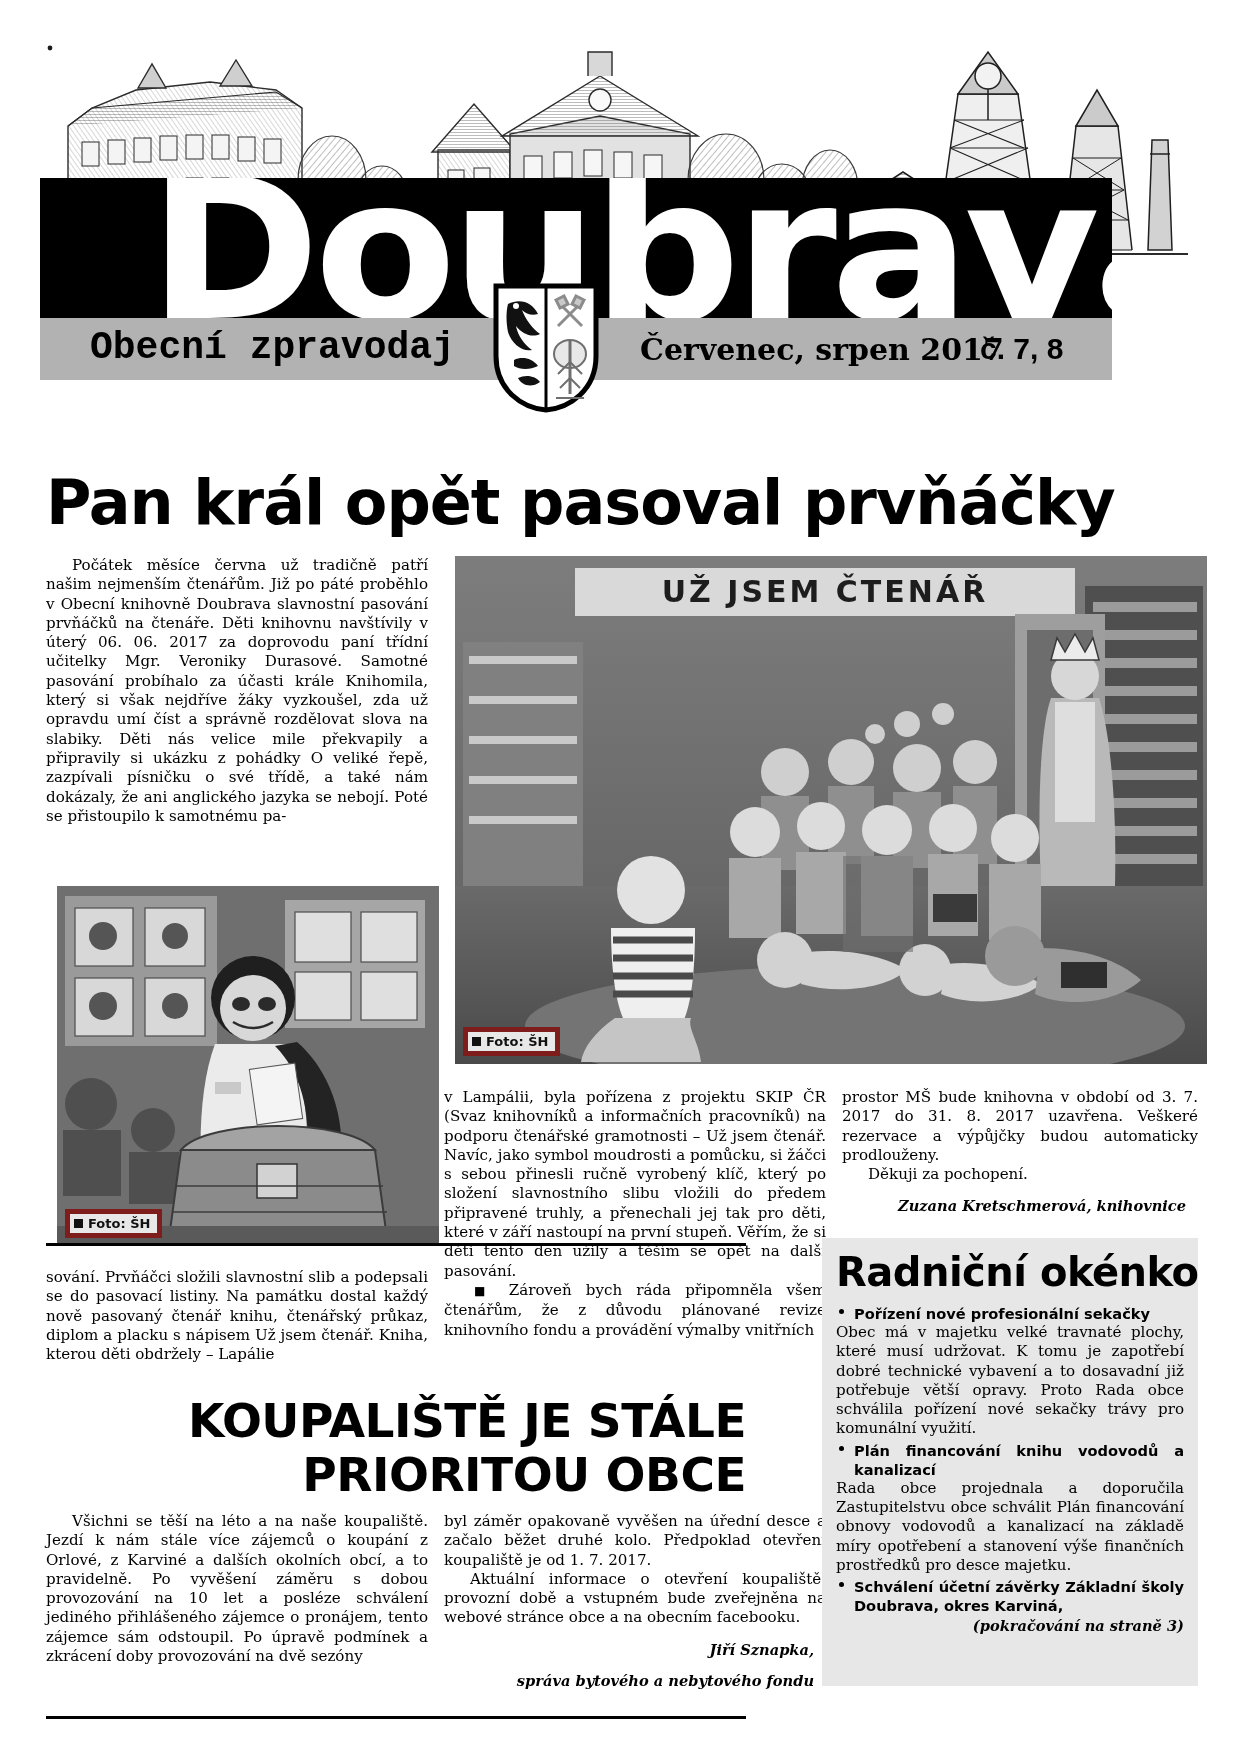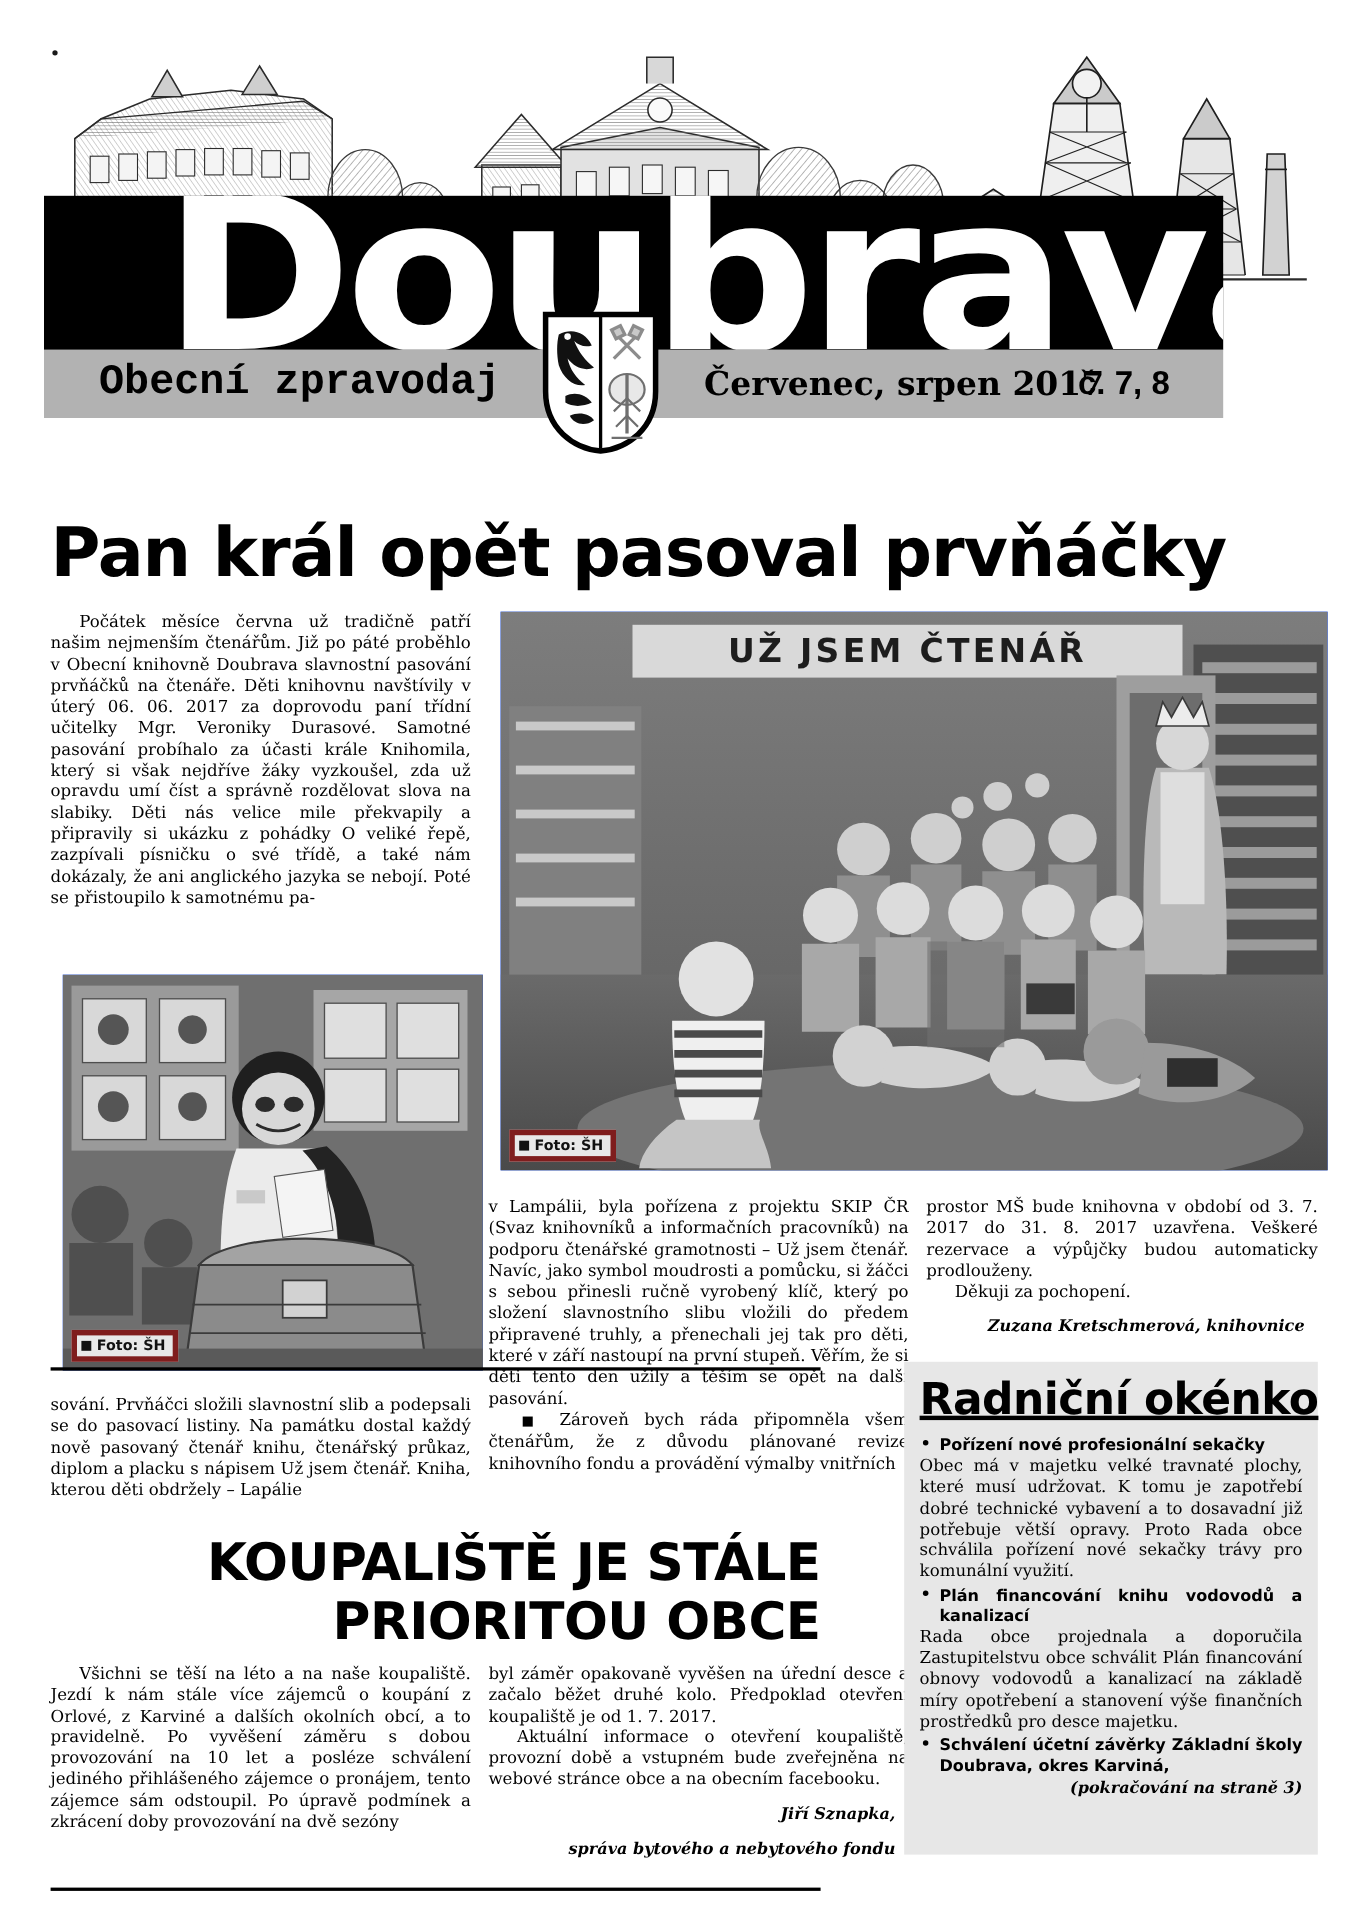--- a/index.html
+++ b/index.html
@@ -116,21 +116,20 @@
     position:absolute; left:822px; top:1238px; width:376px; height:448px;
     background:#e7e7e7;
     padding:10px 14px 12px 14px;
   }
   .sidebar h2 {
     margin:4px 0 12px 0;
     font-family:"DejaVu Sans", sans-serif;
     font-size:40px; font-weight:bold; letter-spacing:-0.5px;
     line-height:1;
     white-space:nowrap;
-    text-decoration:underline;
   }
   .sbitem { position:relative; padding-left:18px; margin-bottom:2px; }
   .sbitem .bullet {
     position:absolute; left:3px; top:5px; width:5px; height:5px;
     background:#000; border-radius:50%;
   }
   .sbitem .sbhead {
     font-family:"DejaVu Sans", sans-serif;
     font-weight:bold; font-size:14.6px; line-height:19px;
     text-align:justify;

